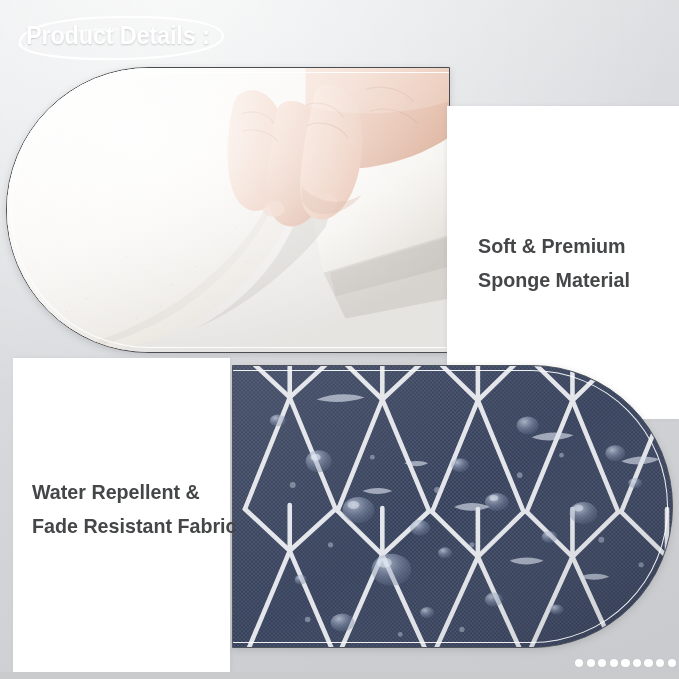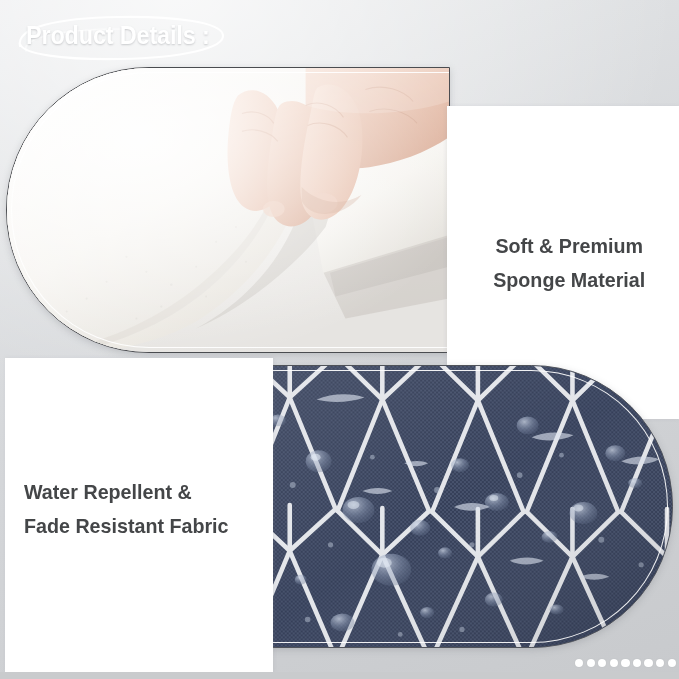--- a/index.html
+++ b/index.html
@@ -37,21 +37,21 @@
     font-family:"Liberation Sans", sans-serif;
     transform:scaleX(.94);
     transform-origin:left center;
     text-shadow:0 1px 2px rgba(120,124,128,.35);
     white-space:nowrap;
   }
   #title-ellipse { position:absolute; left:0; top:0; }
 
   
   .top-band {
-    position:absolute; left:0; top:61px; width:549px; height:298px; z-index:5;text-align:center;
+    position:absolute; left:0; top:61px; width:549px; height:298px; z-index:5;
   }
 
   
   #sponge-photo {
     position:absolute; left:6px; top:6px; width:444px; height:286px;
     border-radius:143px 0 0 143px;
     border:1.6px solid #4a4c50;
     overflow:hidden;
     background:#f4f2ef;
     box-shadow:0 2px 7px rgba(120,124,130,.30);
@@ -73,21 +73,21 @@
     background:#ffffff; z-index:8;
     box-shadow:-1px 0 4px rgba(150,152,156,.16);
   }
   #panel-soft .cap {
     position:absolute; left:31px; top:123px; width:190px;
   }
 
   
   
   #panel-water {
-    position:absolute; left:5px; top:358px; width:268px; height:314px;
+    position:absolute; left:13px; top:358px; width:217px; height:314px;
     background:#ffffff; z-index:8;
     box-shadow:1px 0 4px rgba(150,152,156,.16);
   }
   #panel-water .cap {
     position:absolute; left:19px; top:117px; width:218px;
   }
 
   .cap-line {
     font-size:20.5px; font-weight:bold; color:#444648;
     line-height:34px; white-space:nowrap;

